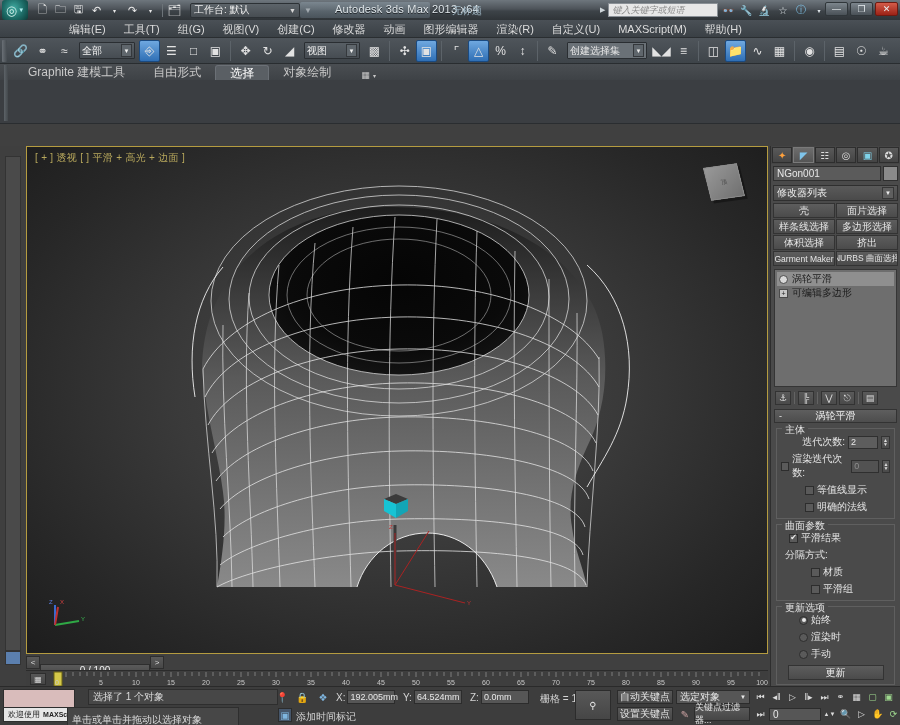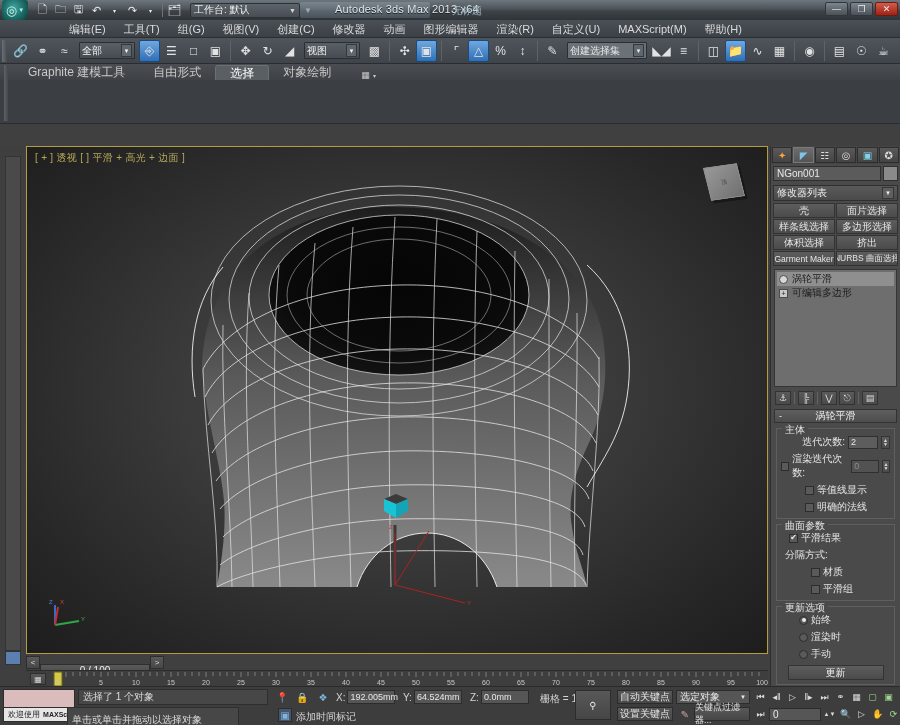--- a/index.html
+++ b/index.html
@@ -196,21 +196,21 @@
   .tb-ruler { position:absolute; left:26px; top:0; right:0; height:16px; }
   .leftpad { position:absolute; left:0; top:146px; width:26px; height:540px; background:#3f3f3f; }
   .lp-strip { position:absolute; left:5px; top:10px; width:16px; height:495px; background:#4a4a4a; border:1px solid #333; }
   .lp-blue { position:absolute; left:5px; top:505px; width:16px; height:14px; background:#5b7fae; border:1px solid #333; }
 
   
   .statusbar { position:absolute; left:0; top:686px; width:900px; height:39px; background:#3d3d3d; border-top:1px solid #2a2a2a; }
   .sb-maxs { position:absolute; left:3px; top:2px; width:72px; height:34px; }
   .sb-maxs .pink { height:19px; background:#d9bcbb; border:1px solid #2e2e2e; }
   .sb-maxs .lbl { height:14px; background:#e6e6e6; border:1px solid #2e2e2e; border-top:none; font-size:8px; color:#222; display:flex; align-items:center; justify-content:center; gap:3px; }
-  .sb-prompt { position:absolute; left:78px; top:2px; width:190px; height:16px; background:#474747; border:1px solid #2e2e2e; font-size:10px; color:#dcdcdc; display:flex; align-items:center; padding:0 4px; }
+  .sb-prompt { position:absolute; left:88px; top:2px; width:190px; height:16px; background:#474747; border:1px solid #2e2e2e; font-size:10px; color:#dcdcdc; display:flex; align-items:center; padding:0 4px; }
   .sb-prompt2 { position:absolute; left:67px; top:20px; width:172px; height:16px; background:#474747; border:1px solid #2e2e2e; font-size:10px; color:#dcdcdc; display:flex; align-items:center; padding:12px 4px; }
   .sb-ic { position:absolute; width:14px; height:14px; display:flex; align-items:center; justify-content:center; font-size:10px; }
   .coord { position:absolute; display:flex; align-items:center; gap:2px; font-size:10px; color:#d4d4d4; }
   .coordbox { width:48px; height:14px; background:#565656; border:1px solid #2c2c2c; font-size:9px; color:#e8e8e8; display:flex; align-items:center; padding:0 2px; }
   .gridtxt { position:absolute; font-size:10px; color:#d4d4d4; }
   .sbbtn { position:absolute; background:linear-gradient(180deg,#585858,#464646); border:1px solid #2c2c2c; font-size:10px; color:#e4e4e4; display:flex; align-items:center; justify-content:center; }
   .keyfield { position:absolute; background:#565656; border:1px solid #2c2c2c; font-size:10px; color:#e8e8e8; display:flex; align-items:center; padding:0 3px; }
   .navic { width:15px; height:14px; display:flex; align-items:center; justify-content:center; font-size:9px; color:#dcdcdc; }
   .navrow { position:absolute; display:flex; align-items:center; gap:1px; }
 </style>
@@ -236,20 +236,30 @@
       <div class="qicon">🗂</div>
       <div class="wsbox">
         <span>工作台: 默认</span>
         <span class="arr">▼</span>
       </div>
       <div class="wsdrop">▼</div>
     </div>
     <div class="title-mid"></div>
     <div class="apptitle">Autodesk 3ds Max  2013 x64</div>
     <div class="doctitle">无标题</div>
+    <div class="searchwrap">
+      <span class="search-arrow">▶</span>
+      <div class="searchbox">键入关键字或短语</div>
+      <div class="ticon">👓</div>
+      <div class="ticon">🔧</div>
+      <div class="ticon">🔬</div>
+      <div class="ticon">☆</div>
+      <div class="ticon" style="color:#7fc4ea">ⓘ</div>
+      <div class="ticon" style="font-size:6px">▾</div>
+    </div>
     <div class="winbtns">
       <div class="wbtn">—</div>
       <div class="wbtn">❐</div>
       <div class="wbtn close">✕</div>
     </div>
   </div>
 
   <div class="menubar">
     <div class="menuitem">编辑(E)</div>
     <div class="menuitem">工具(T)</div>

